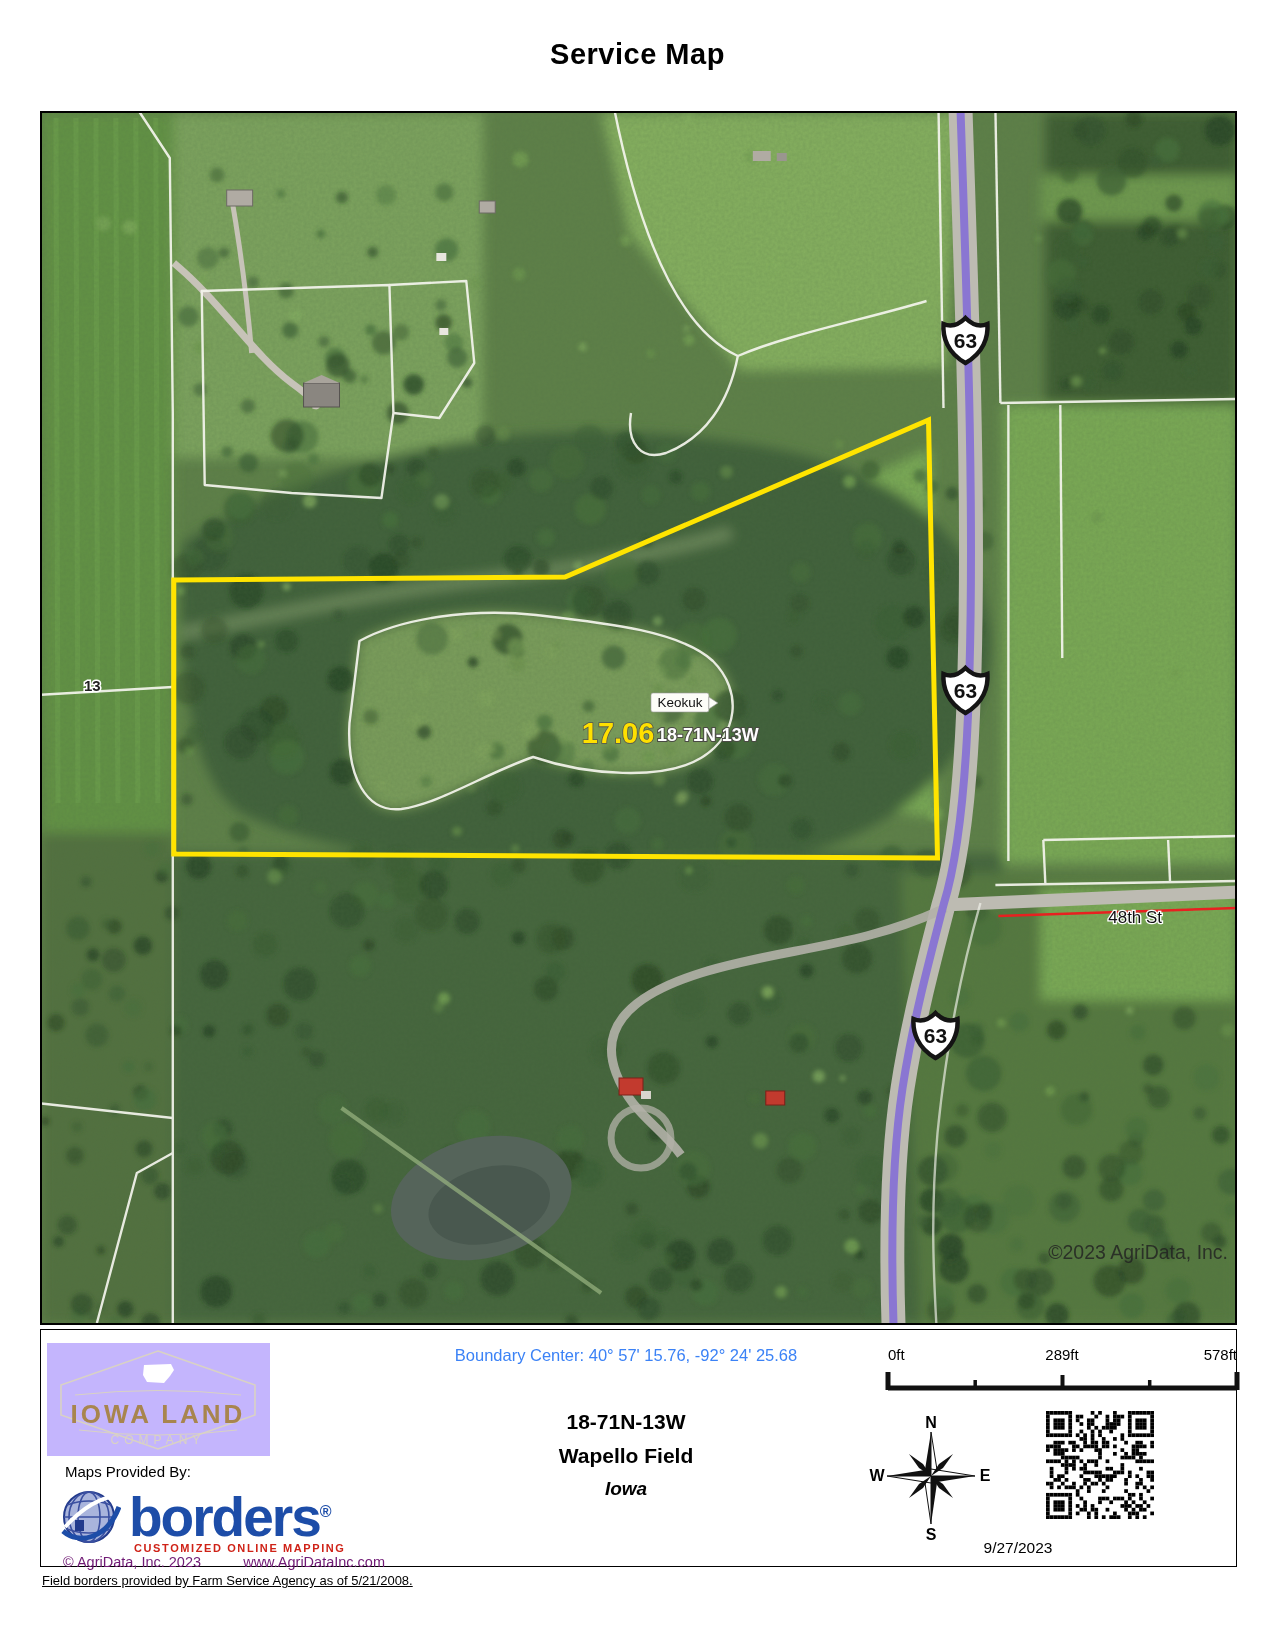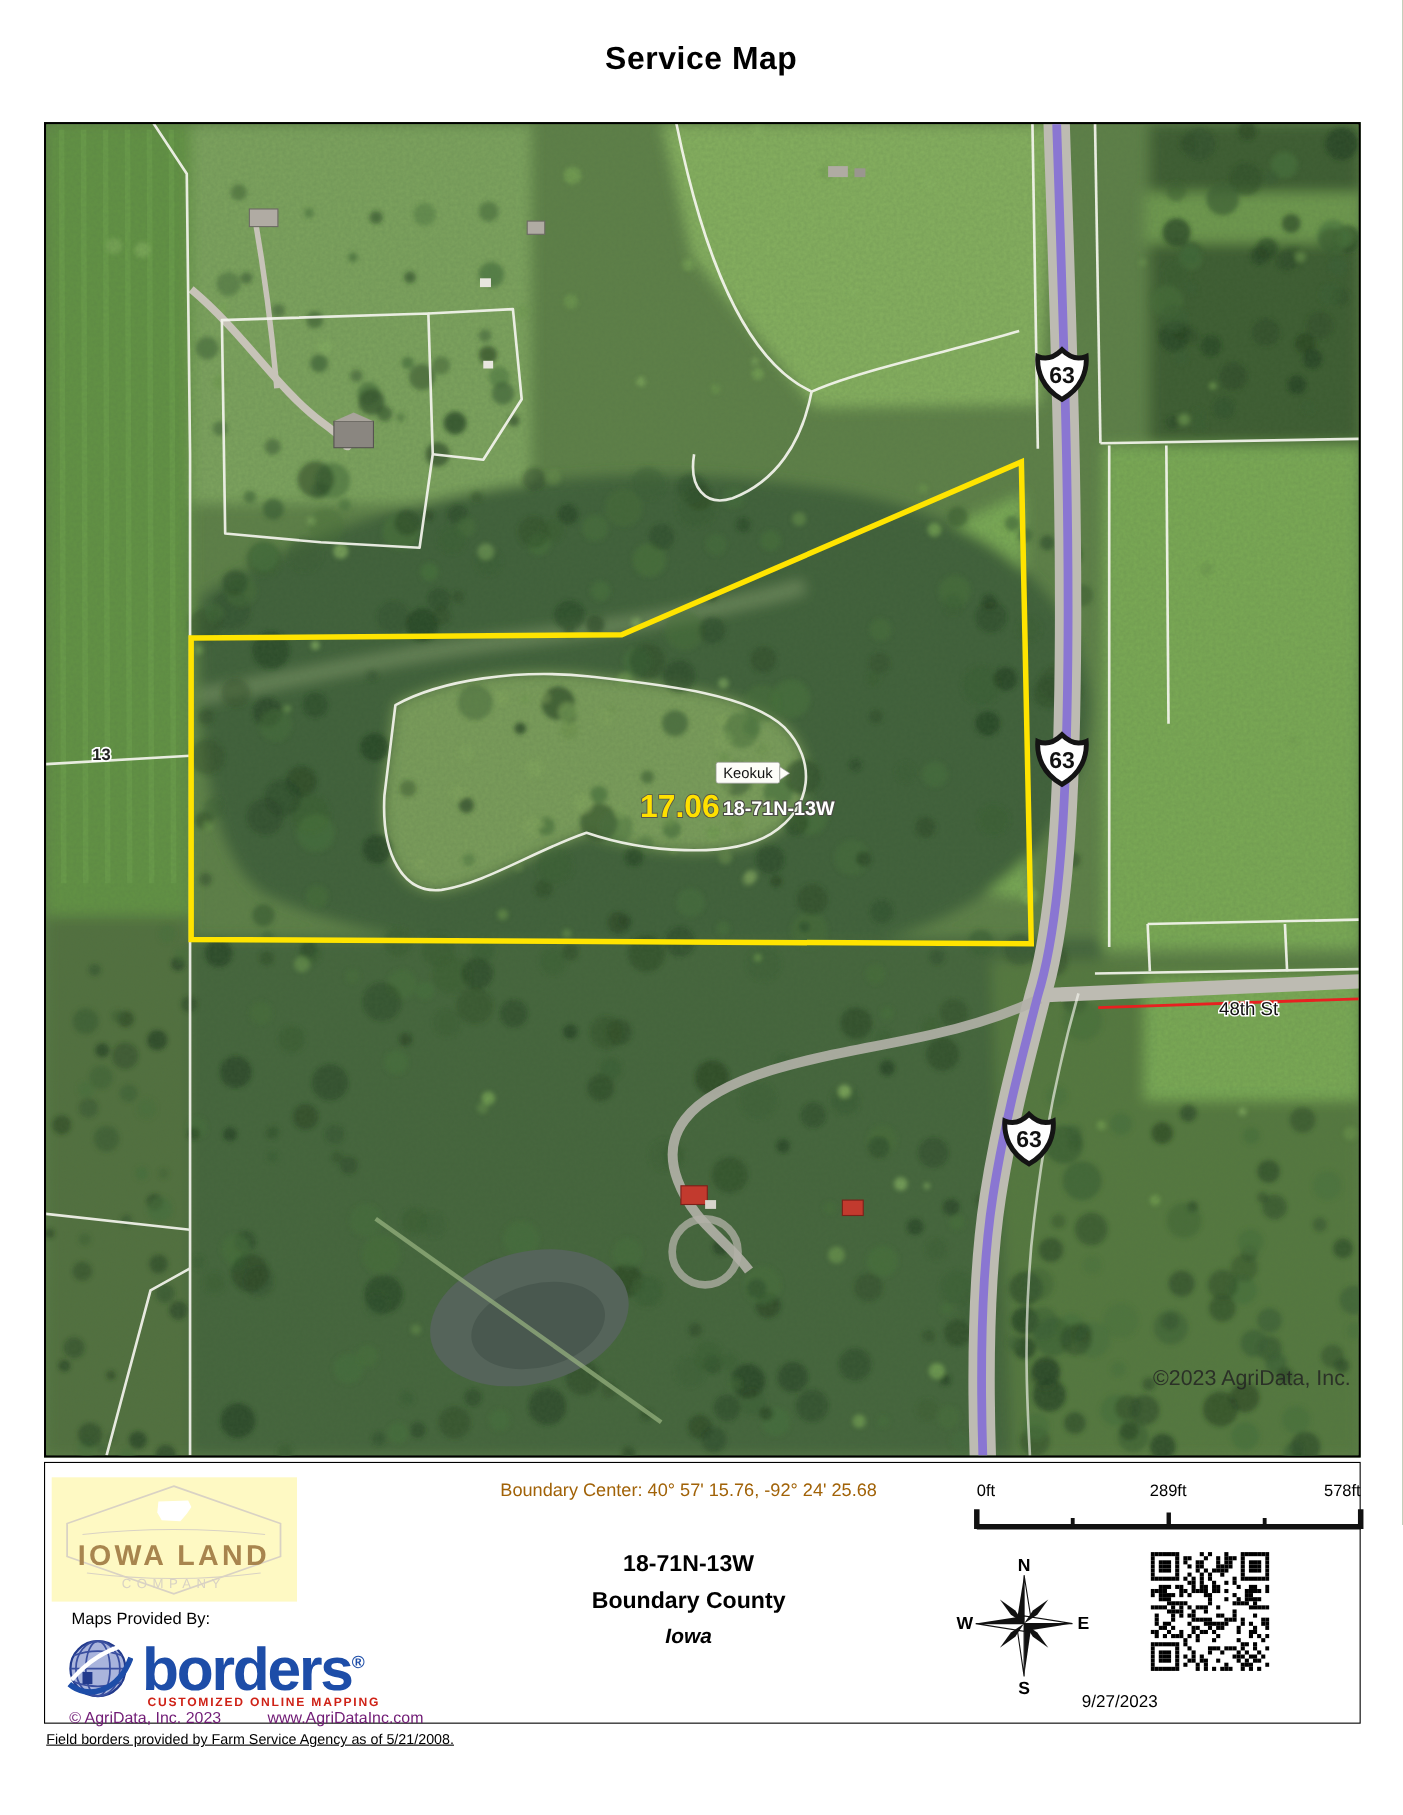--- a/index.html
+++ b/index.html
@@ -10,25 +10,25 @@
   #page-title { top:38px; left:0; width:1275px; text-align:center;
     font-size:29px; font-weight:bold; color:#000; letter-spacing:0.5px; }
 
   #map-frame { left:40px; top:111px; width:1197px; height:1214px;
     border:2px solid #000; background:#5f8149; }
   #map-frame svg { display:block; width:100%; height:100%; }
 
   #footer-box { left:40px; top:1329px; width:1197px; height:238px;
     border:1px solid #000; background:#fff; }
 
-  #ilc-logo { left:6px; top:13px; width:223px; height:113px; background:#fef9c3; }
+  #ilc-logo { left:6px; top:13px; width:223px; height:113px; background:#c4b5fd; }
   #ilc-logo svg { display:block; width:100%; height:100%; }
 
   #boundary-center { left:265px; top:16px; width:640px; text-align:center;
-    font-size:16.5px; color:#a16207; }
+    font-size:16.5px; color:#3b82f6; }
 
   #county-block { left:385px; top:80px; width:400px; text-align:center; color:#000; }
   #county-trs    { font-size:21px; font-weight:bold; }
   #county-name   { font-size:21px; font-weight:bold; margin-top:10px; }
   #county-state  { font-size:19px; font-weight:bold; margin-top:10px;font-style:italic; }
 
   #scalebar { left:843px; top:14px; width:357px; height:62px; }
 
   #maps-provided { left:24px; top:133px; font-size:15px; color:#000; }
   #globe { left:20px; top:157px; width:60px; height:60px; }
@@ -766,21 +766,21 @@
         <text x="111" y="80" font-size="26" font-weight="bold" fill="#a8854e" letter-spacing="3" text-anchor="middle">IOWA LAND</text>
         <path d="M32,87 Q111,97 190,87" stroke="#d9d2c4" stroke-width="1" fill="none"></path>
         <text x="111" y="101" font-size="12" fill="#d9d2c4" letter-spacing="5" text-anchor="middle">COMPANY</text>
       </svg>
     </div>
 
     <div id="boundary-center" class="abs">Boundary Center: 40° 57' 15.76,  -92° 24' 25.68</div>
 
     <div id="county-block" class="abs">
       <div id="county-trs">18-71N-13W</div>
-      <div id="county-name">Boundary County</div>
+      <div id="county-name">Wapello Field</div>
       <div id="county-state">Iowa</div>
     </div>
 
     <svg id="scalebar" class="abs" viewBox="0 0 357 62">
       <text x="4" y="16" font-size="15" fill="#000">0ft</text>
       <text x="178" y="16" font-size="15" fill="#000" text-anchor="middle">289ft</text>
       <text x="353" y="16" font-size="15" fill="#000" text-anchor="end">578ft</text>
       <g stroke="#111">
         <line x1="4" y1="44" x2="353" y2="44" stroke-width="5"></line>
         <line x1="4" y1="28" x2="4" y2="46" stroke-width="5"></line>

